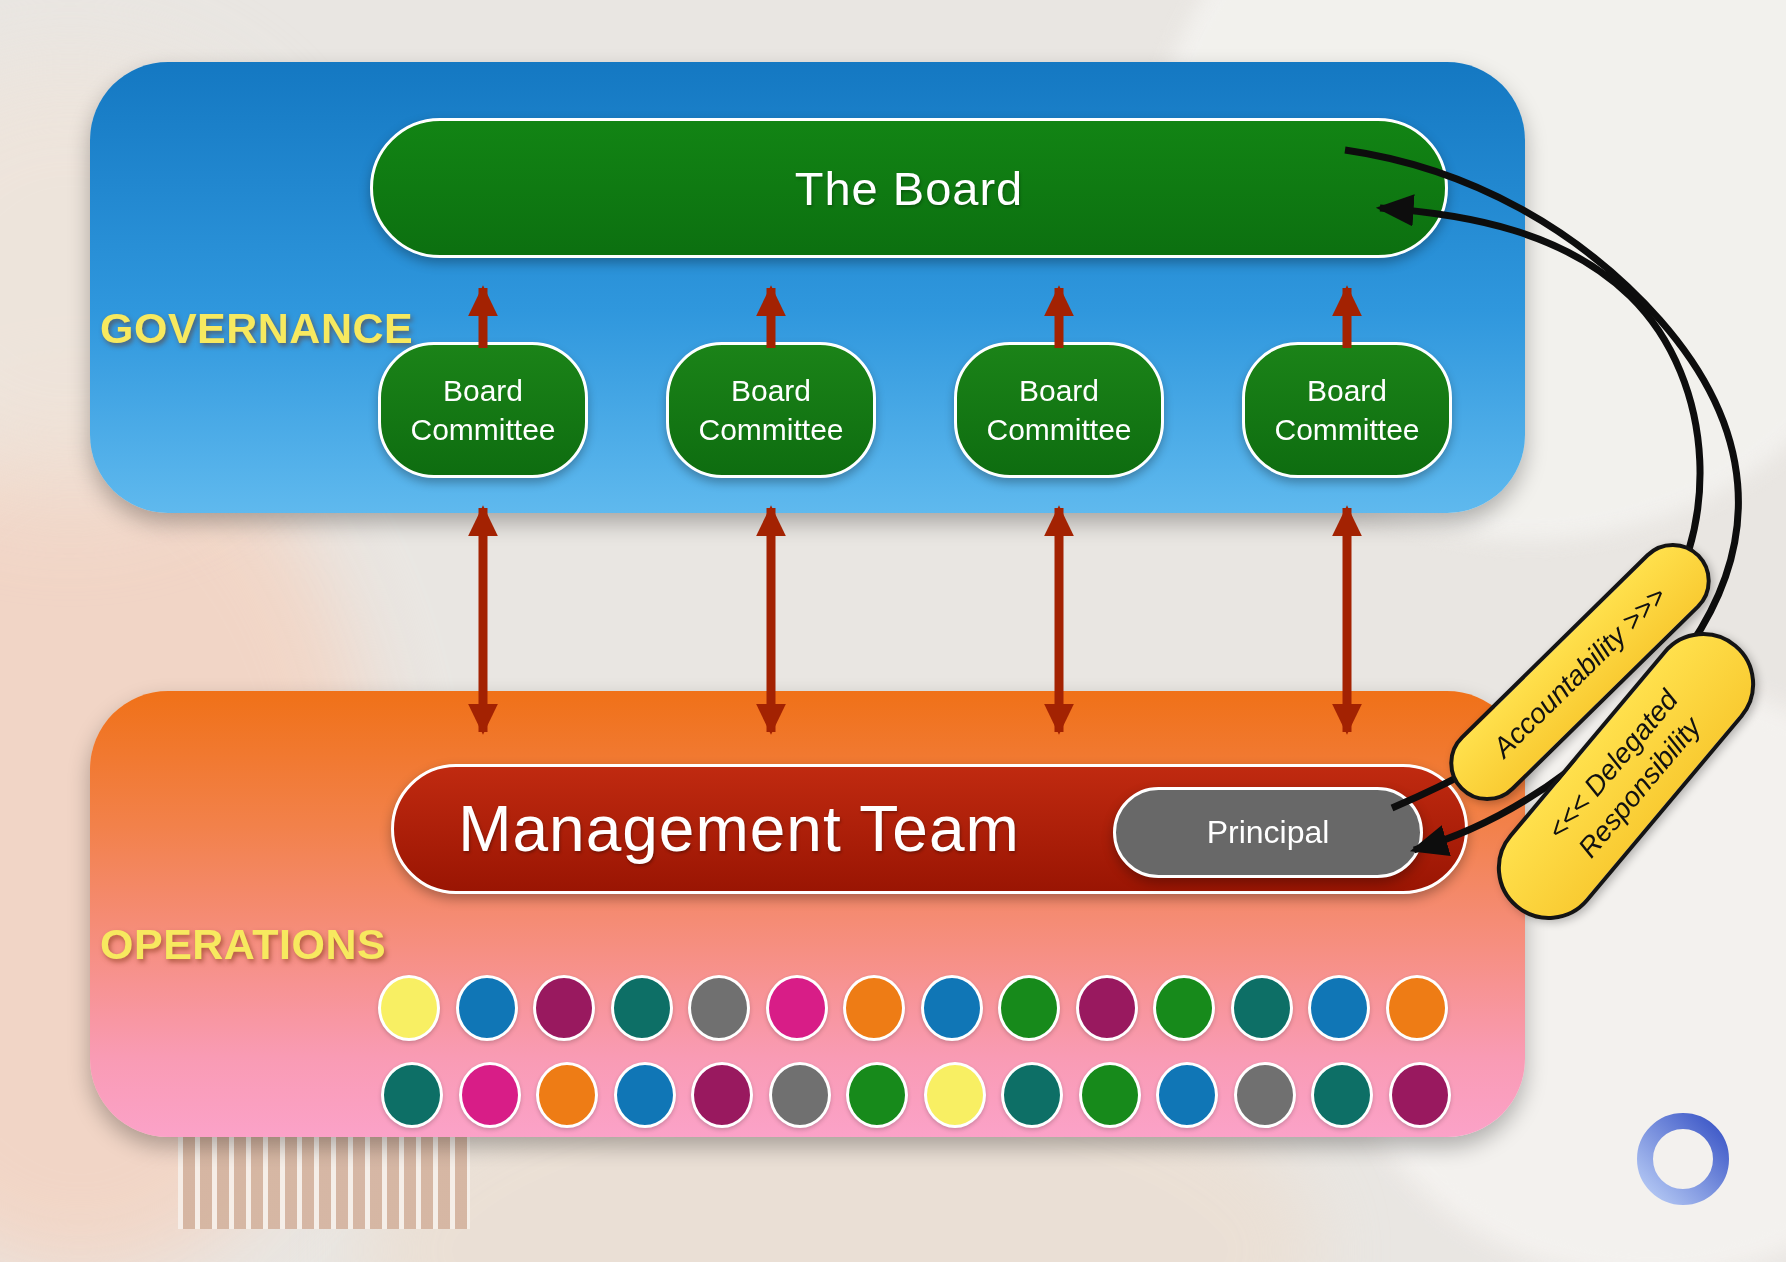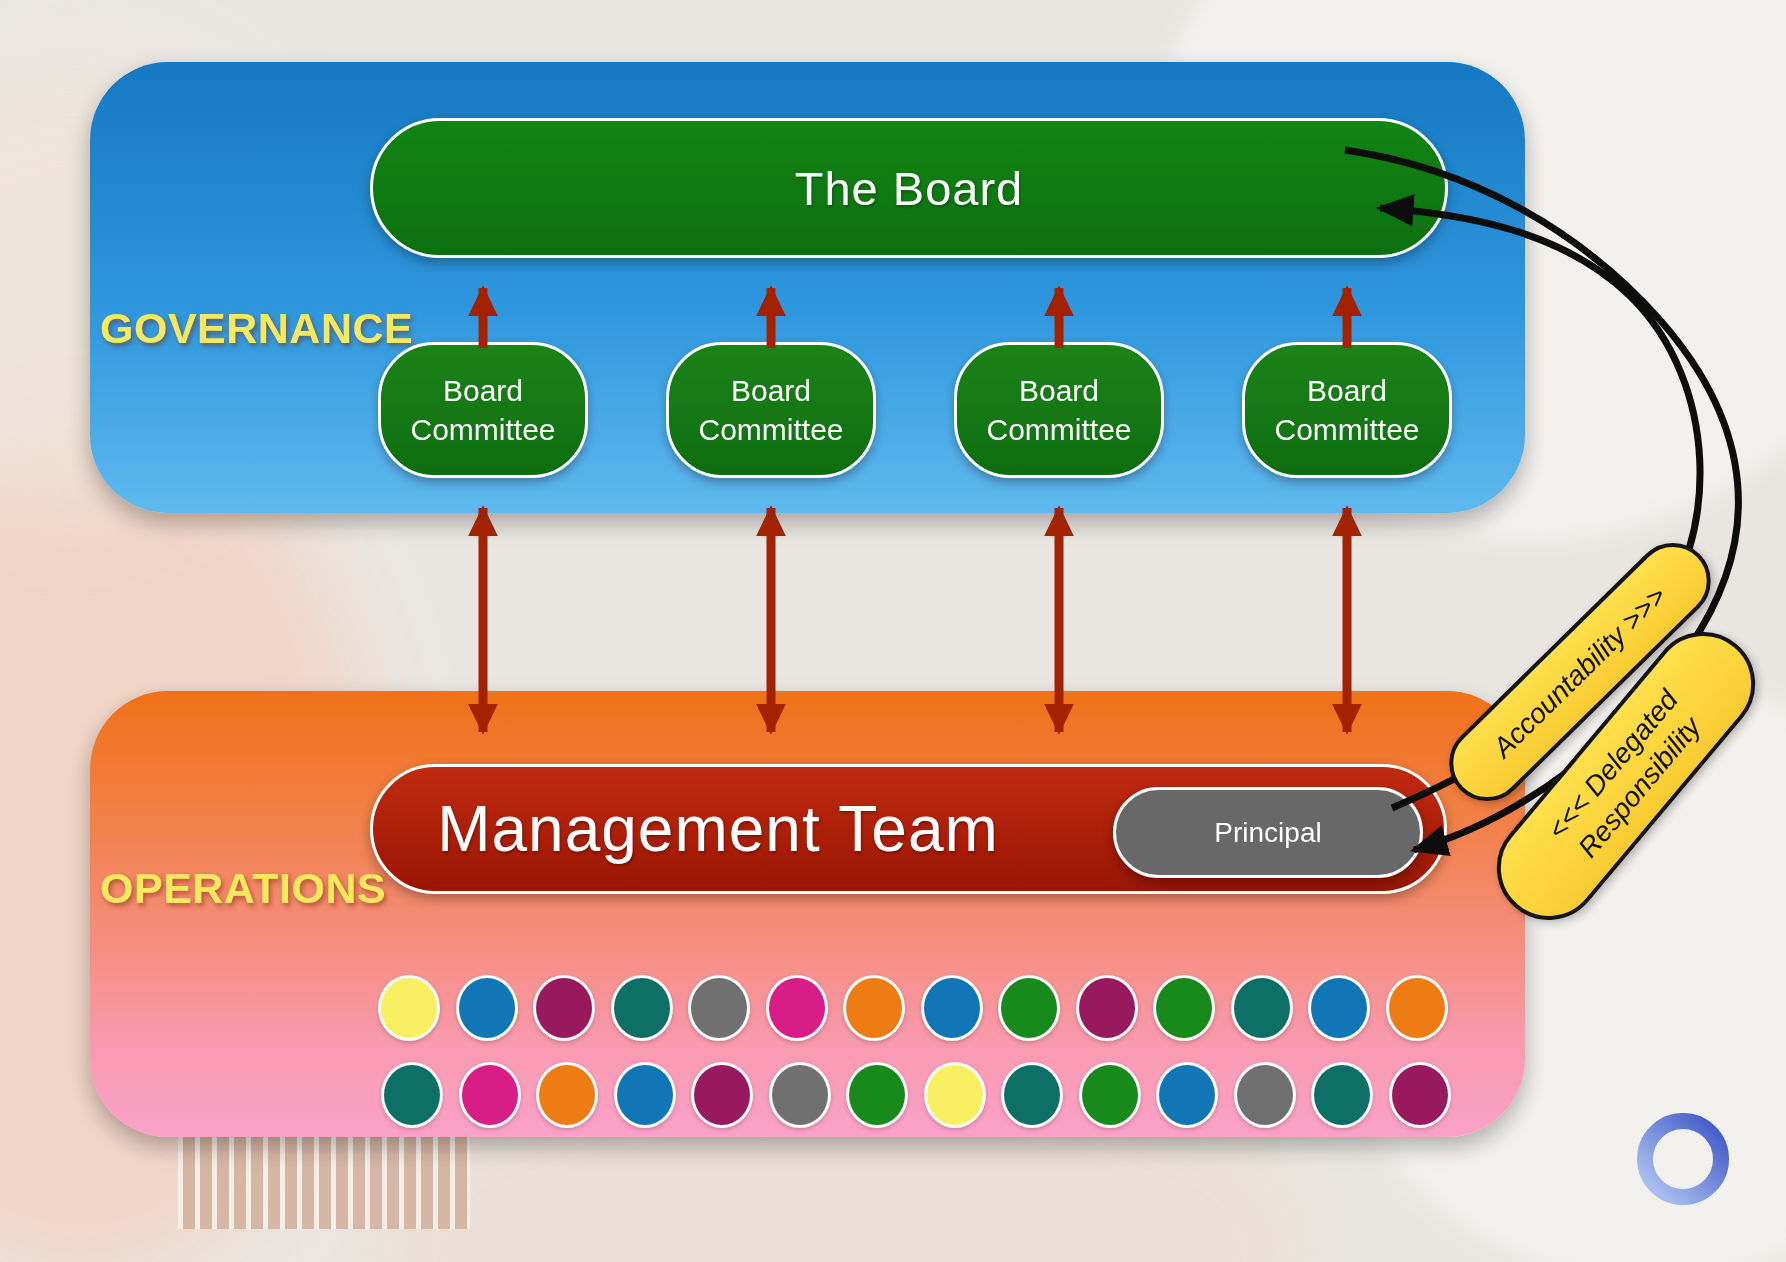--- a/index.html
+++ b/index.html
@@ -28,30 +28,30 @@
   .pill{position:absolute;border:3px solid #fff;box-sizing:border-box;
         box-shadow:0 5px 12px rgba(0,0,0,.3);display:flex;align-items:center;justify-content:center;color:#fff;}
   .board-pill{left:370px;top:118px;width:1078px;height:140px;border-radius:70px;
         background:linear-gradient(180deg,#128414 0%,#0c7010 100%);}
   .board-pill .t{font-size:47px;letter-spacing:1px;text-shadow:1px 2px 3px rgba(0,0,0,.25);}
   .committee{position:absolute;top:342px;width:210px;height:136px;border-radius:56px;border:3px solid #fff;
         box-sizing:border-box;background:linear-gradient(180deg,#1b8318 0%,#0e6d10 100%);
         box-shadow:0 5px 10px rgba(0,0,0,.28);display:flex;align-items:center;justify-content:flex-end;
         color:#fff;font-size:30px;line-height:1.3;text-align:center;}
   .committee.c1{left:378px;} .committee.c2{left:666px;} .committee.c3{left:954px;} .committee.c4{left:1242px;}
-  .mgmt-pill{left:370px;top:764px;width:1077px;height:130px;border-radius:66px;
+  .mgmt-pill{left:391px;top:764px;width:1077px;height:130px;border-radius:66px;
         background:linear-gradient(180deg,#c02a10 0%,#9a1503 100%);justify-content:flex-start;}
   .mgmt-pill .t{width:690px;text-align:center;font-size:64px;letter-spacing:1px;text-shadow:1px 2px 3px rgba(0,0,0,.3);}
   .principal-pill{left:1113px;top:787px;width:310px;height:91px;border-radius:46px;background:#686868;}
-  .principal-pill .t{font-size:28px;}
+  .principal-pill .t{font-size:32px;}
   
   .section-label{position:absolute;font-weight:800;font-size:43px;color:#f7e95f;letter-spacing:.5px;
         text-shadow:2px 3px 5px rgba(110,35,0,.5);}
   .label-governance{left:100px;top:304px;}
-  .label-operations{left:100px;top:864px;}
+  .label-operations{left:100px;top:920px;}
   
   .faculty-label{position:absolute;left:460px;top:1012px;width:920px;text-align:center;color:#fff;
         font-weight:800;font-size:60px;text-shadow:2px 3px 6px rgba(140,30,60,.4);z-index:3;}
   .dot{position:absolute;width:62px;height:66px;border-radius:50%;border:3px solid #fff;box-sizing:border-box;
         box-shadow:0 2px 4px rgba(0,0,0,.18);z-index:2;}
   
   .note-pill{position:absolute;border:4px solid #141414;border-radius:54px;box-sizing:border-box;
         background:linear-gradient(180deg,#ffe04c 0%,#f9cb32 100%);display:flex;flex-direction:column;
         align-items:center;justify-content:center;color:#111;font-style:italic;font-weight:500;
         text-align:center;z-index:6;box-shadow:0 4px 8px rgba(0,0,0,.25);}

